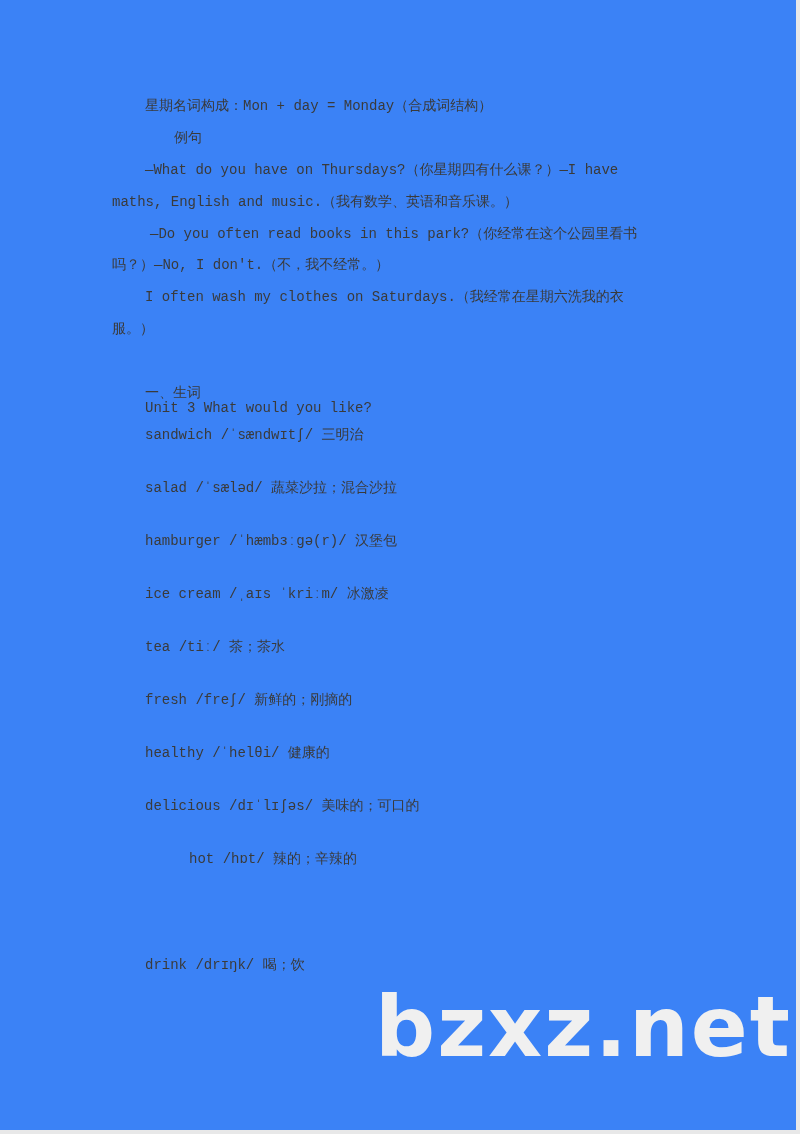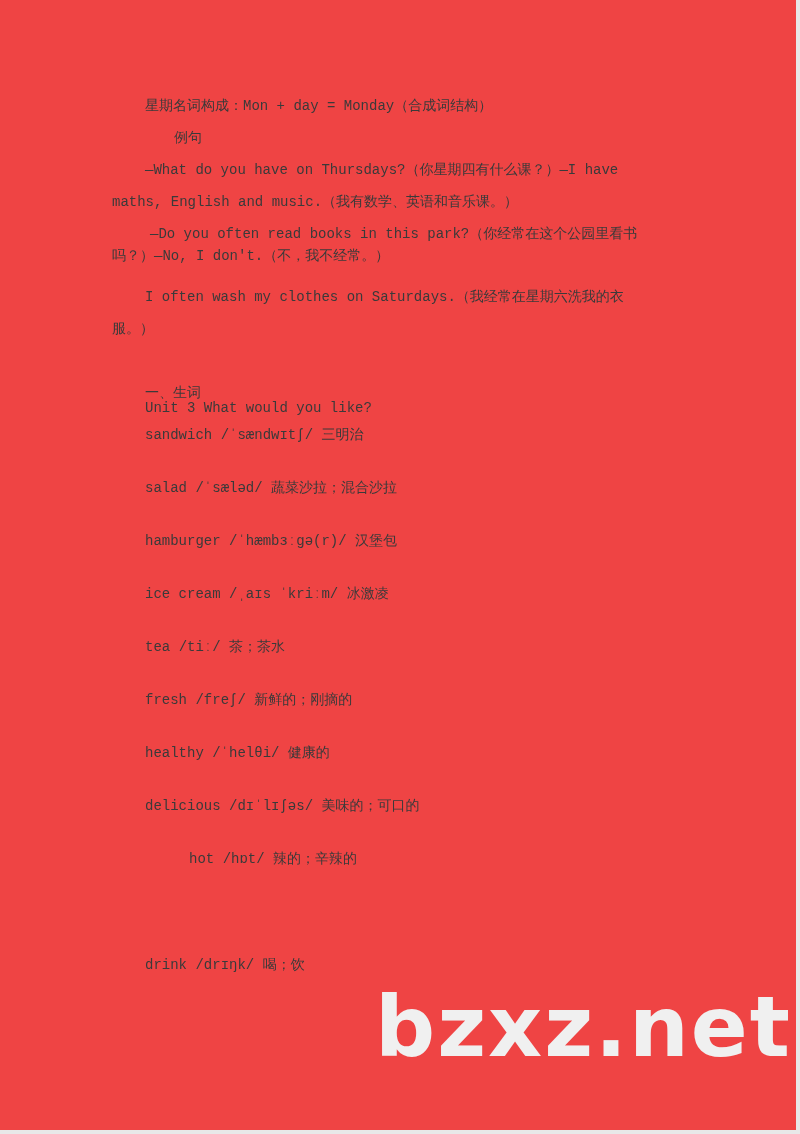--- a/index.html
+++ b/index.html
@@ -14,21 +14,21 @@
       overflow: hidden;
       font-family: "Liberation Mono", "DejaVu Sans Mono", monospace;
       color: #3a3a3a;
     }
     .page {
       position: absolute;
       left: 0;
       top: 0;
       width: 796px;
       height: 1130px;
-      background: #ef4444;
+      background: #3b82f6;
     }
     .edge-right {
       position: absolute;
       left: 796px;
       top: 0;
       width: 4px;
       height: 1134px;
       background: #e8e8e8;
     }
     .edge-bottom {
@@ -72,21 +72,21 @@
   <div class="line" style="left:145px; top:96px;">星期名词构成：Mon + day = Monday（合成词结构）</div>
 
   <div class="line" style="left:145px; top:128px;margin-left:29px;">例句</div>
 
   <div class="line justify" style="left:145px; top:160px;align-items:center;">
     <span>—What do you have on Thursdays?（你星期四有什么课？）—I have</span>
   </div>
   <div class="line" style="left:112px; top:192px;">maths, English and music.（我有数学、英语和音乐课。）</div>
 
   <div class="line" style="left:150px; top:224px;">—Do you often read books in this park?（你经常在这个公园里看书</div>
-  <div class="line" style="left:112px; top:246px;">吗？）—No, I don't.（不，我不经常。）</div>
+  <div class="line" style="left:112px; top:255px;">吗？）—No, I don't.（不，我不经常。）</div>
 
   <div class="line" style="left:145px; top:287px;">I often wash my clothes on Saturdays.（我经常在星期六洗我的衣</div>
   <div class="line" style="left:112px; top:319px;">服。）</div>
 
   <div class="line" style="left:145px; top:351px;margin-top:47px;">Unit 3 What would you like?</div>
 
   <div class="line" style="left:145px; top:383px;">一、生词</div>
 
   <div class="line" style="left:145px; top:425px;">
     <span>sandwich</span>

